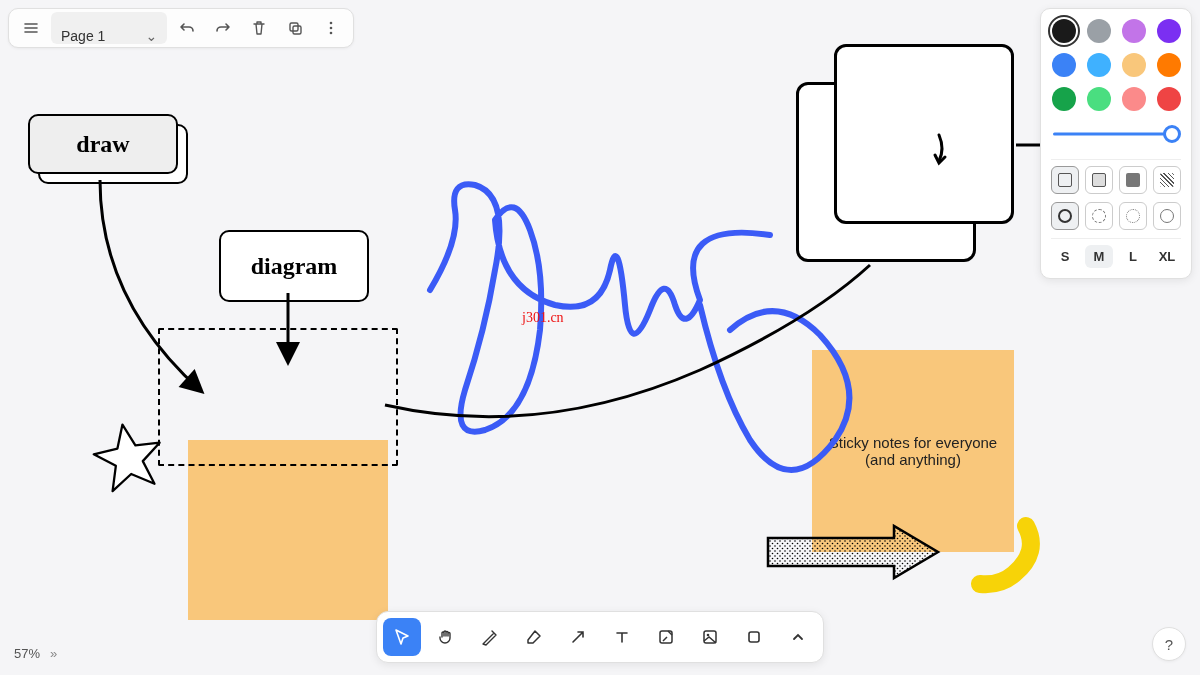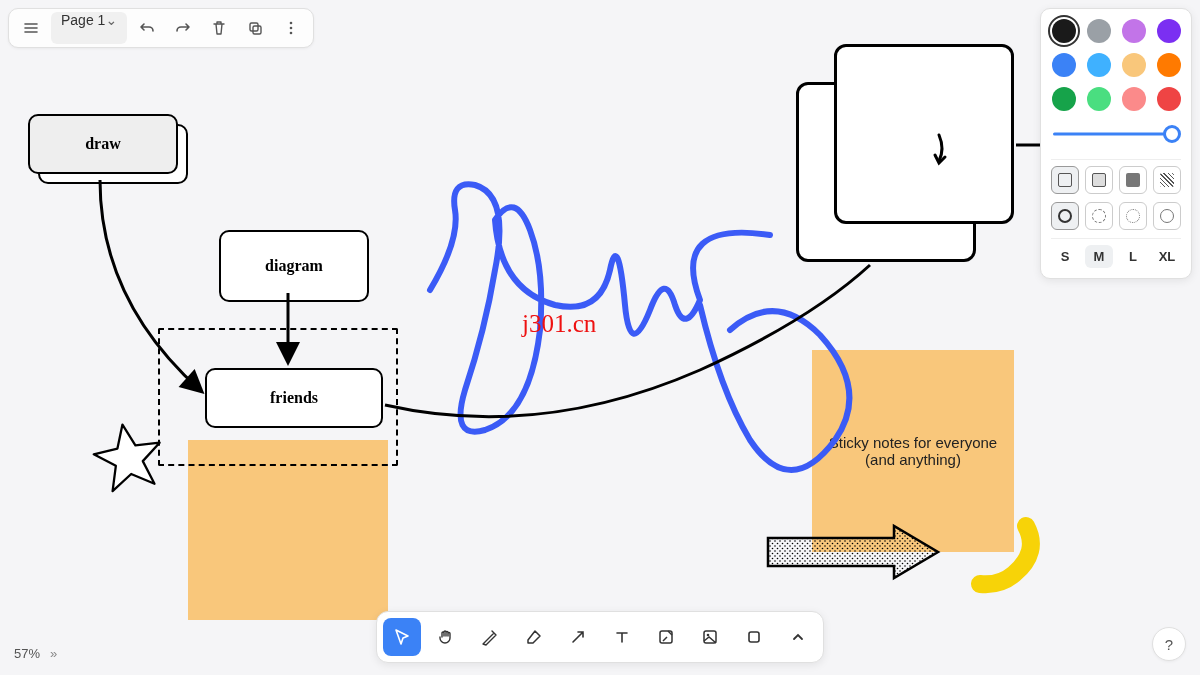--- a/index.html
+++ b/index.html
@@ -18,21 +18,21 @@
   height: 40px;
   box-shadow: 0 1px 3px rgba(0,0,0,0.05);
 }
 .top-bar .btn {
   width: 32px; height: 32px;
   display: flex; align-items: center; justify-content: center;
   border-radius: 6px; cursor: pointer;
   color: #555;
 }
 .page-select {
-  display: flex; align-items: flex-start; 
+  display: flex; align-items: flex-end; gap: 40px;
   padding: 0 10px; height: 32px;
   background: #f0f0f0; border-radius: 6px;
   font-size: 14px; color: #333;
   cursor: pointer;
 }
 .page-select .chev { color: #666; }
 
 .bottom-bar {
   position: absolute; bottom: 12px; left: 50%;
   transform: translateX(-50%);
@@ -117,34 +117,34 @@
 }
 .size-opt.sel { background: #eef0f2; }
 .sep { height: 1px; background: #eee; margin: 6px 0; }
 
 .canvas { position: absolute; inset: 0; }
 .shape-box {
   position: absolute; background: #fff;
   border: 2.5px solid #000; border-radius: 10px;
   display: flex; align-items: center; justify-content: center;
   font-family: "Comic Sans MS", cursive; font-weight: 700;
-  font-size: 16px;
+  font-size: 24px;
 }
 .dashed-sel {
   position: absolute; border: 2px dashed #000;
   border-radius: 2px;
 }
 .sticky {
   position: absolute; background: #f9c77b;
   display: flex; align-items: center; justify-content: center;
   text-align: center; padding: 16px;
   font-size: 15px; color: #222;
 }
 .watermark {
-  position: absolute; color: #e11; font-size: 25px;
+  position: absolute; color: #e11; font-size: 14px;
   font-family: serif;
 }
 svg.overlay { position: absolute; inset: 0; pointer-events: none; }
 </style>
 </head>
 <body>
 
 <div class="canvas">
 
   <div class="sticky" style="left:188px; top:440px; width:200px; height:180px;"></div>
@@ -153,23 +153,20 @@
 
   <div style="position:absolute; left:38px; top:124px; width:150px; height:60px; border:2.5px solid #000; border-radius:10px; background:#fff;"></div>
   <div class="shape-box" style="left:28px; top:114px; width:150px; height:60px; background:#eee;">
     <span>draw</span>
   </div>
 
   <div class="shape-box" style="left:219px; top:230px; width:150px; height:72px;">
     <span>diagram</span>
   </div>
 
-  <div class="shape-box" style="left:205px; top:368px; width:178px; height:60px;">
-    <span>friends</span>
-  </div>
 
   <svg style="position:absolute; left:90px; top:418px; width:76px; height:76px;" viewBox="0 0 100 100">
     <path d="M50 8 L62 38 L94 40 L68 60 L78 92 L50 74 L22 92 L32 60 L6 40 L38 38 Z" fill="#fff" stroke="#000" stroke-width="3" stroke-linejoin="round" transform="rotate(-10 50 50)"></path>
   </svg>
 
   <div class="sticky" style="left:812px; top:350px; width:202px; height:202px;">
     <span style="font-weight:500;">Sticky notes for everyone (and anything)</span>
   </div>
 
   <div style="position:absolute; left:796px; top:82px; width:180px; height:180px; border:3px solid #000; border-radius:12px; background:#fff;"></div>

